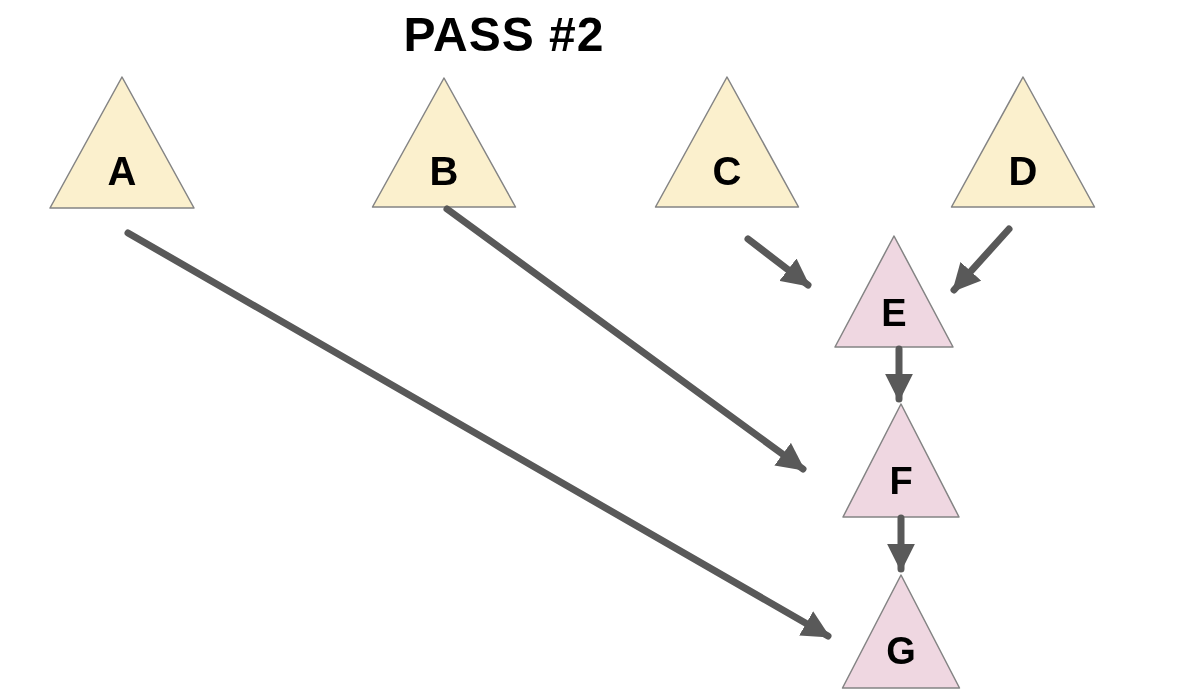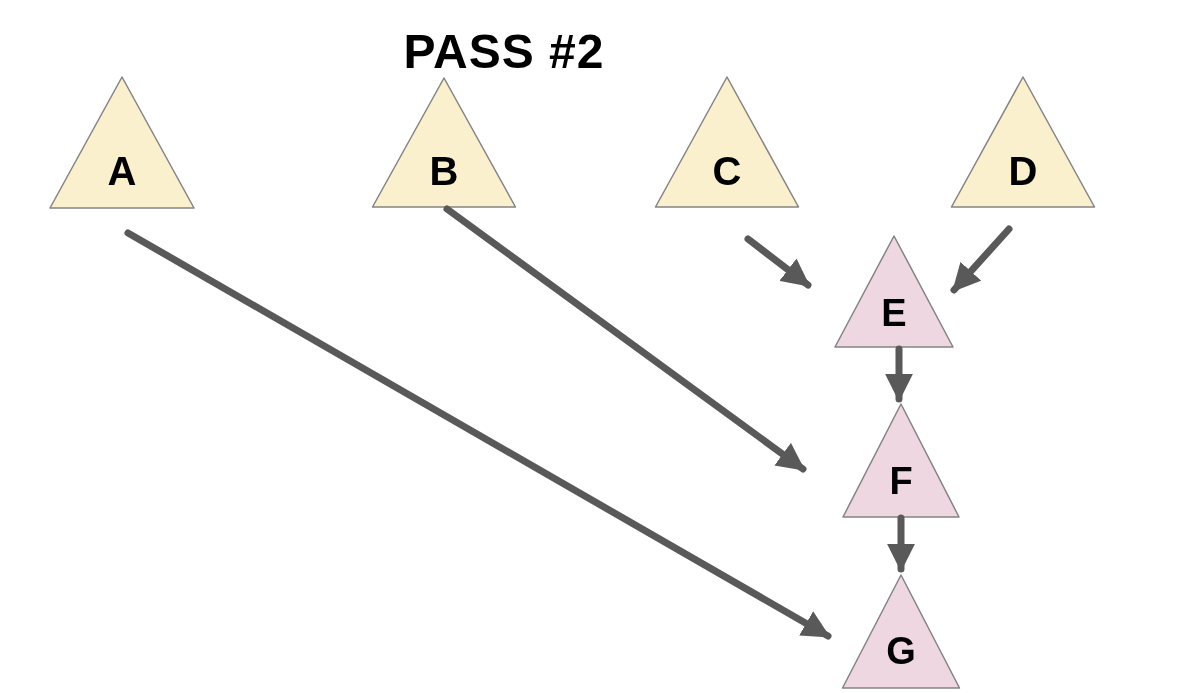--- a/index.html
+++ b/index.html
@@ -6,21 +6,21 @@
   #stage {
     position: relative;
     width: 1200px;
     height: 693px;
     background: #ffffff;
     overflow: hidden;
     font-family: "Liberation Sans", sans-serif;
   }
   #diagram-title {
     position: absolute;
-    top: 24px;
+    top: 7px;
     left: 0;
     width: 1008px;
     text-align: center;
     font-size: 48px;
     font-weight: bold;
     letter-spacing: 1px;
     color: #000000;
   }
   #diagram-svg {
     position: absolute;

